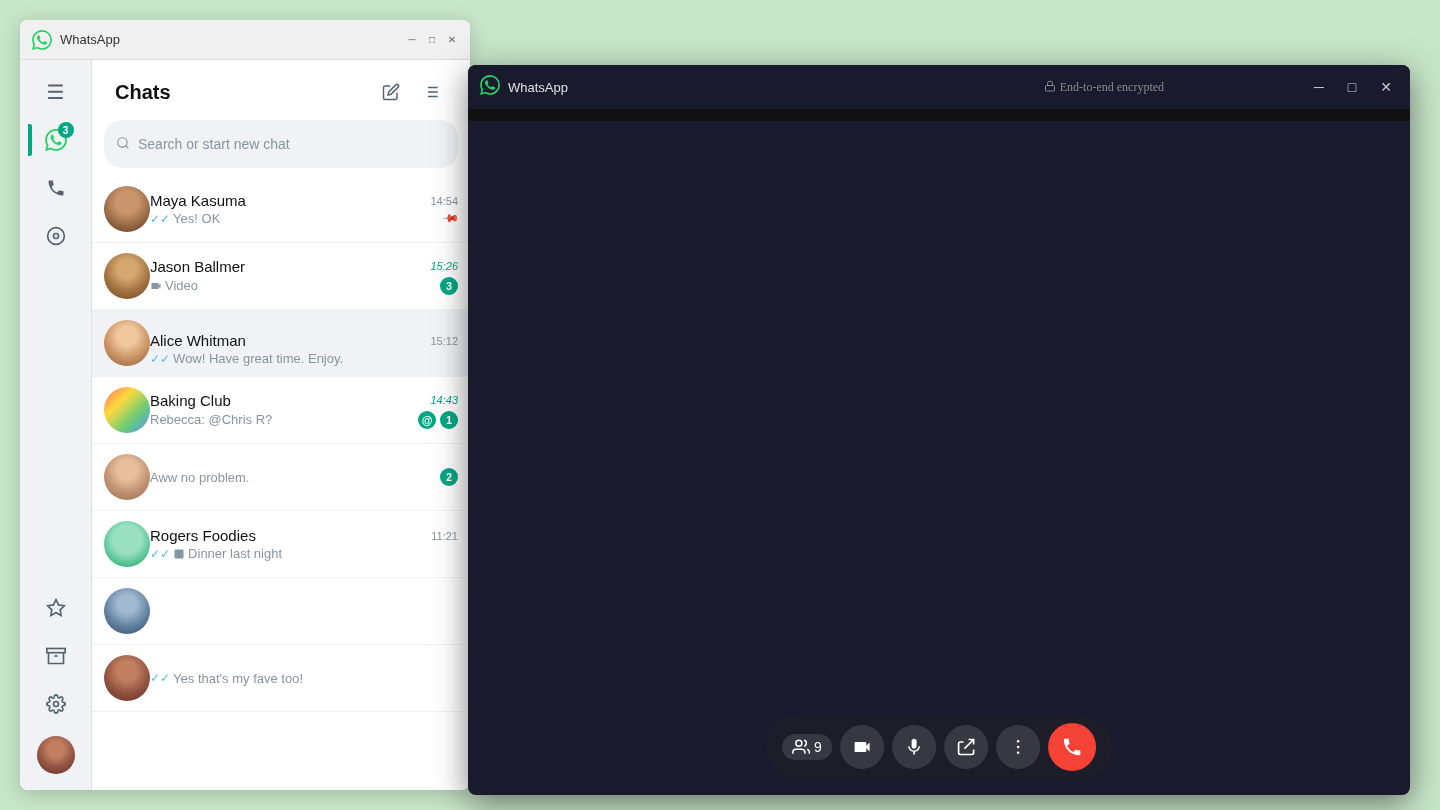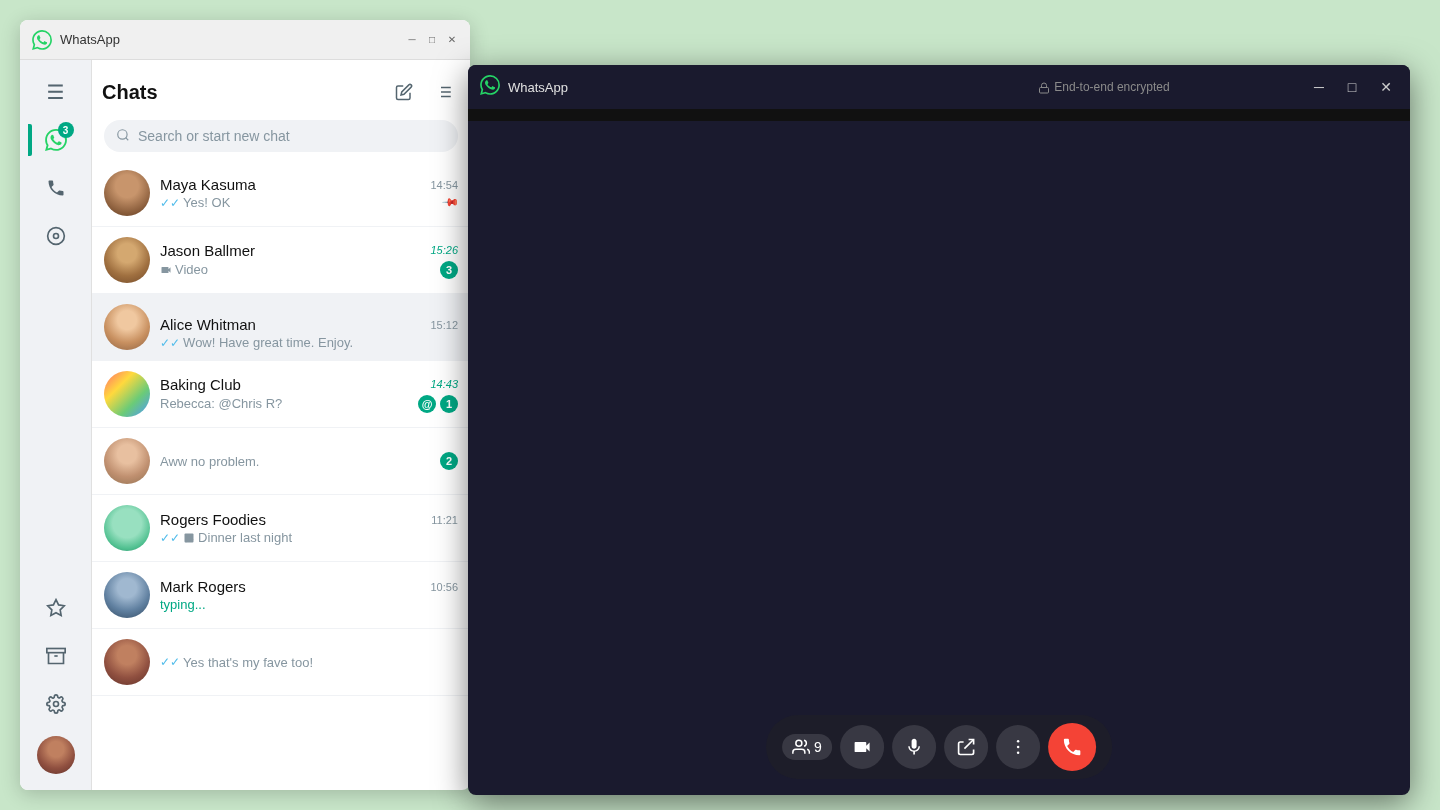--- a/index.html
+++ b/index.html
@@ -132,21 +132,21 @@
     }
 
     
     .chats-panel {
       flex: 1;
       display: flex;
       flex-direction: column;
       overflow: hidden;
     }
     .chats-header {
-      padding: 16px 10px 8px;
+      padding: 16px 23px 8px;
       display: flex;
       align-items: center;
       justify-content: space-between;
       flex-shrink: 0;
     }
     .chats-title {
       font-size: 20px;
       font-weight: 600;
       color: #111;
     }
@@ -168,21 +168,21 @@
       color: #54656f;
     }
 
     
     .search-container {
       padding: 4px 12px 8px;
       flex-shrink: 0;
     }
     .search-box {
       width: 100%;
-      height: 32px;
+      height: 48px;
       background: #f0f2f5;
       border-radius: 18px;
       display: flex;
       align-items: center;
       padding: 0 12px;
       gap: 8px;
     }
     .search-icon { font-size: 14px; color: #8696a0; }
     .search-input {
       border: none;
@@ -201,21 +201,20 @@
     }
     .chat-list::-webkit-scrollbar { width: 4px; }
     .chat-list::-webkit-scrollbar-thumb { background: #ccc; border-radius: 2px; }
 
     .chat-item {
       display: flex;
       align-items: center;
       padding: 10px 12px;
       cursor: pointer;
       border-bottom: 1px solid #f0f2f5;
-      gap: 10px;
     }
     .chat-item.active { background: #f0f2f5; align-items: flex-end; }
 
     .chat-avatar {
       width: 46px;
       height: 46px;
       border-radius: 50%;
       flex-shrink: 0;
       overflow: hidden;
       background: #ccc;
@@ -316,26 +315,27 @@
       flex-shrink: 0;
     }
     .call-title-text {
       font-size: 13px;
       color: #e0e0e0;
       font-weight: 500;
       flex: 1;
     }
     .call-e2e {
       display: flex;
-      align-items: flex-end;
+      align-items: flex-start;
       gap: 4px;
       font-size: 12px;
       color: #8a8a8a;
       flex: 1;
       justify-content: center;
+      font-family: Liberation Serif, serif;
     }
     .call-window-controls {
       display: flex;
       gap: 12px;
     }
     .call-win-btn {
       background: transparent;
       border: none;
       color: #ccc;
       cursor: pointer;
@@ -661,29 +661,20 @@
                     <polyline points="21 15 16 10 5 21"></polyline>
                   </svg>
                 Dinner last night
               </span>
             </div>
           </div>
         </div>
 
         <div class="chat-item">
           <div class="chat-avatar avatar-mark"></div>
-          <div class="chat-info">
-            <div class="chat-name-row">
-              <span class="chat-name">Mark Rogers</span>
-              <span class="chat-time">10:56</span>
-            </div>
-            <div class="chat-preview-row">
-              <span class="chat-preview typing">typing...</span>
-            </div>
-          </div>
         </div>
 
         <div class="chat-item">
           <div class="chat-avatar avatar-dawn"></div>
           <div class="chat-info">
             <div class="chat-preview-row">
               <span class="chat-preview">
                 <span class="double-check">✓✓</span>
                 Yes that's my fave too!
               </span>

